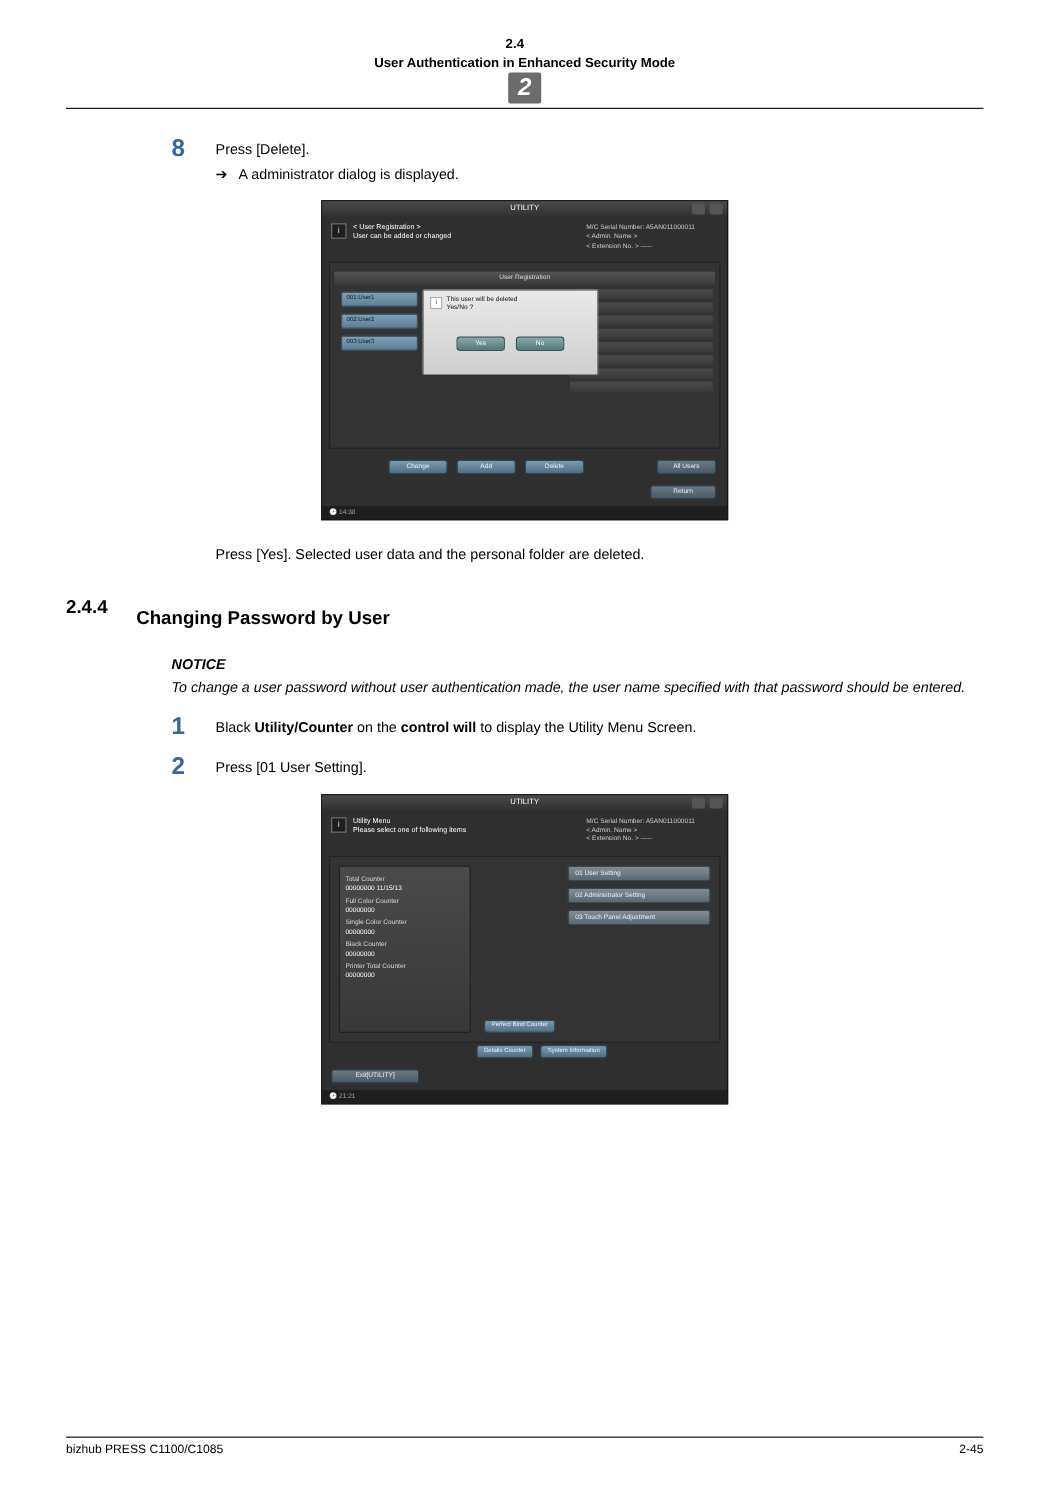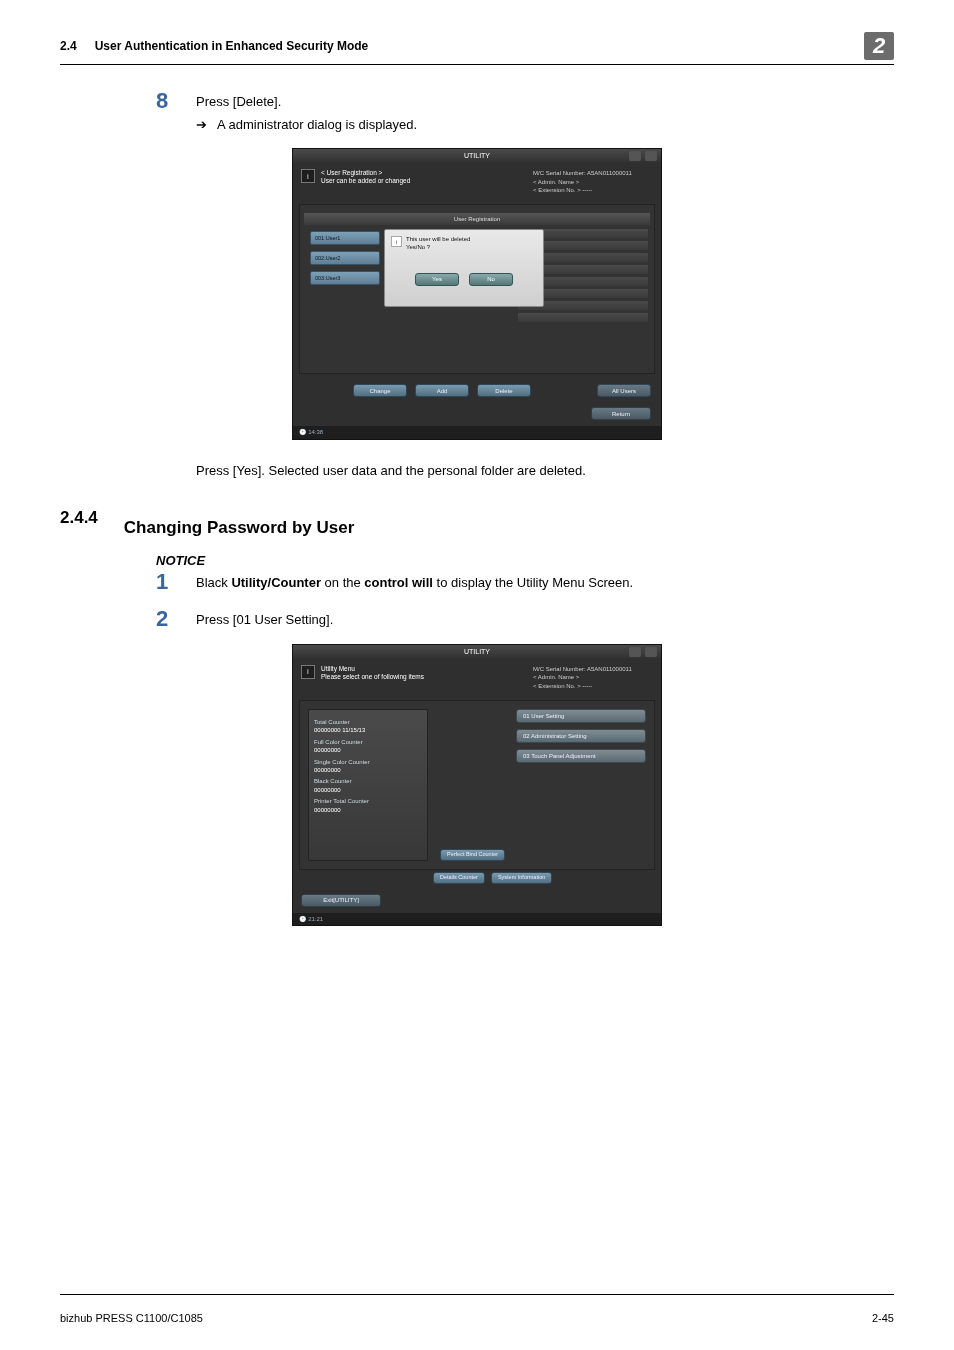--- a/index.html
+++ b/index.html
@@ -16,20 +16,21 @@
     padding: 32px 60px 20px 60px;
     position: relative;
     min-height: 1350px;
   }
   .header-row {
     display: flex;
     align-items: center;
     border-bottom: 1px solid #000;
     padding-bottom: 4px;
     margin-bottom: 24px;
+    flex-direction: column;
   }
   .header-row .sec { font-weight: bold; font-size: 12px; margin-right: 18px; }
   .header-row .title { font-weight: bold; font-size: 12px; flex: 1; }
   .badge {
     width: 30px; height: 28px;
     background: #6c6c6c;
     color: #fff;
     font-size: 22px;
     font-weight: bold;
     font-style: italic;
@@ -196,29 +197,29 @@
     font-size:6px; color:#eef;
   }
 
   
   h2.h244 {
     font-size: 17px; font-weight: bold;
     margin: 10px 0 12px 0;
   }
   .sec-row { display:flex; gap:26px; margin-top:6px; }
   .sec-num { font-size:17px; font-weight:bold; }
-  .notice { font-style: italic; font-weight: bold; }
+  .notice { font-style: italic; font-weight: bold; margin-top:10px; }
   .notice-body { font-style: italic; margin-top:2px; margin-bottom:14px; }
   .para { margin-top:2px; }
 
   .footer {
     position:absolute;
     bottom:24px; left:60px; right:60px;
     border-top:1px solid #000;
-    padding-top:16px;
+    padding-top:4px;
     display:flex;
     justify-content:space-between;
     font-size:11px;
   }
 </style>
 </head>
 <body>
 
 <div class="page">
 
@@ -310,20 +311,21 @@
     <p>Press [Yes]. Selected user data and the personal folder are deleted.</p>
   </div>
 
   <div class="sec-row" style="margin-top:26px;">
     <div class="sec-num">2.4.4</div>
     <h2 class="h244">Changing Password by User</h2>
   </div>
 
   <div class="indent-block">
     <p class="notice">NOTICE</p>
+    <p class="notice-body">To change a user password without user authentication made, the user name specified with that password should be entered.</p>
 
     <div class="step-row">
       <div class="step-num">1</div>
       <div class="step-text">
         <span>Black </span><b>Utility/Counter</b><span> on the </span><b>control will</b><span> to display the Utility Menu Screen.</span>
       </div>
     </div>
 
     <div class="step-row" style="margin-top:14px;">
       <div class="step-num">2</div>

